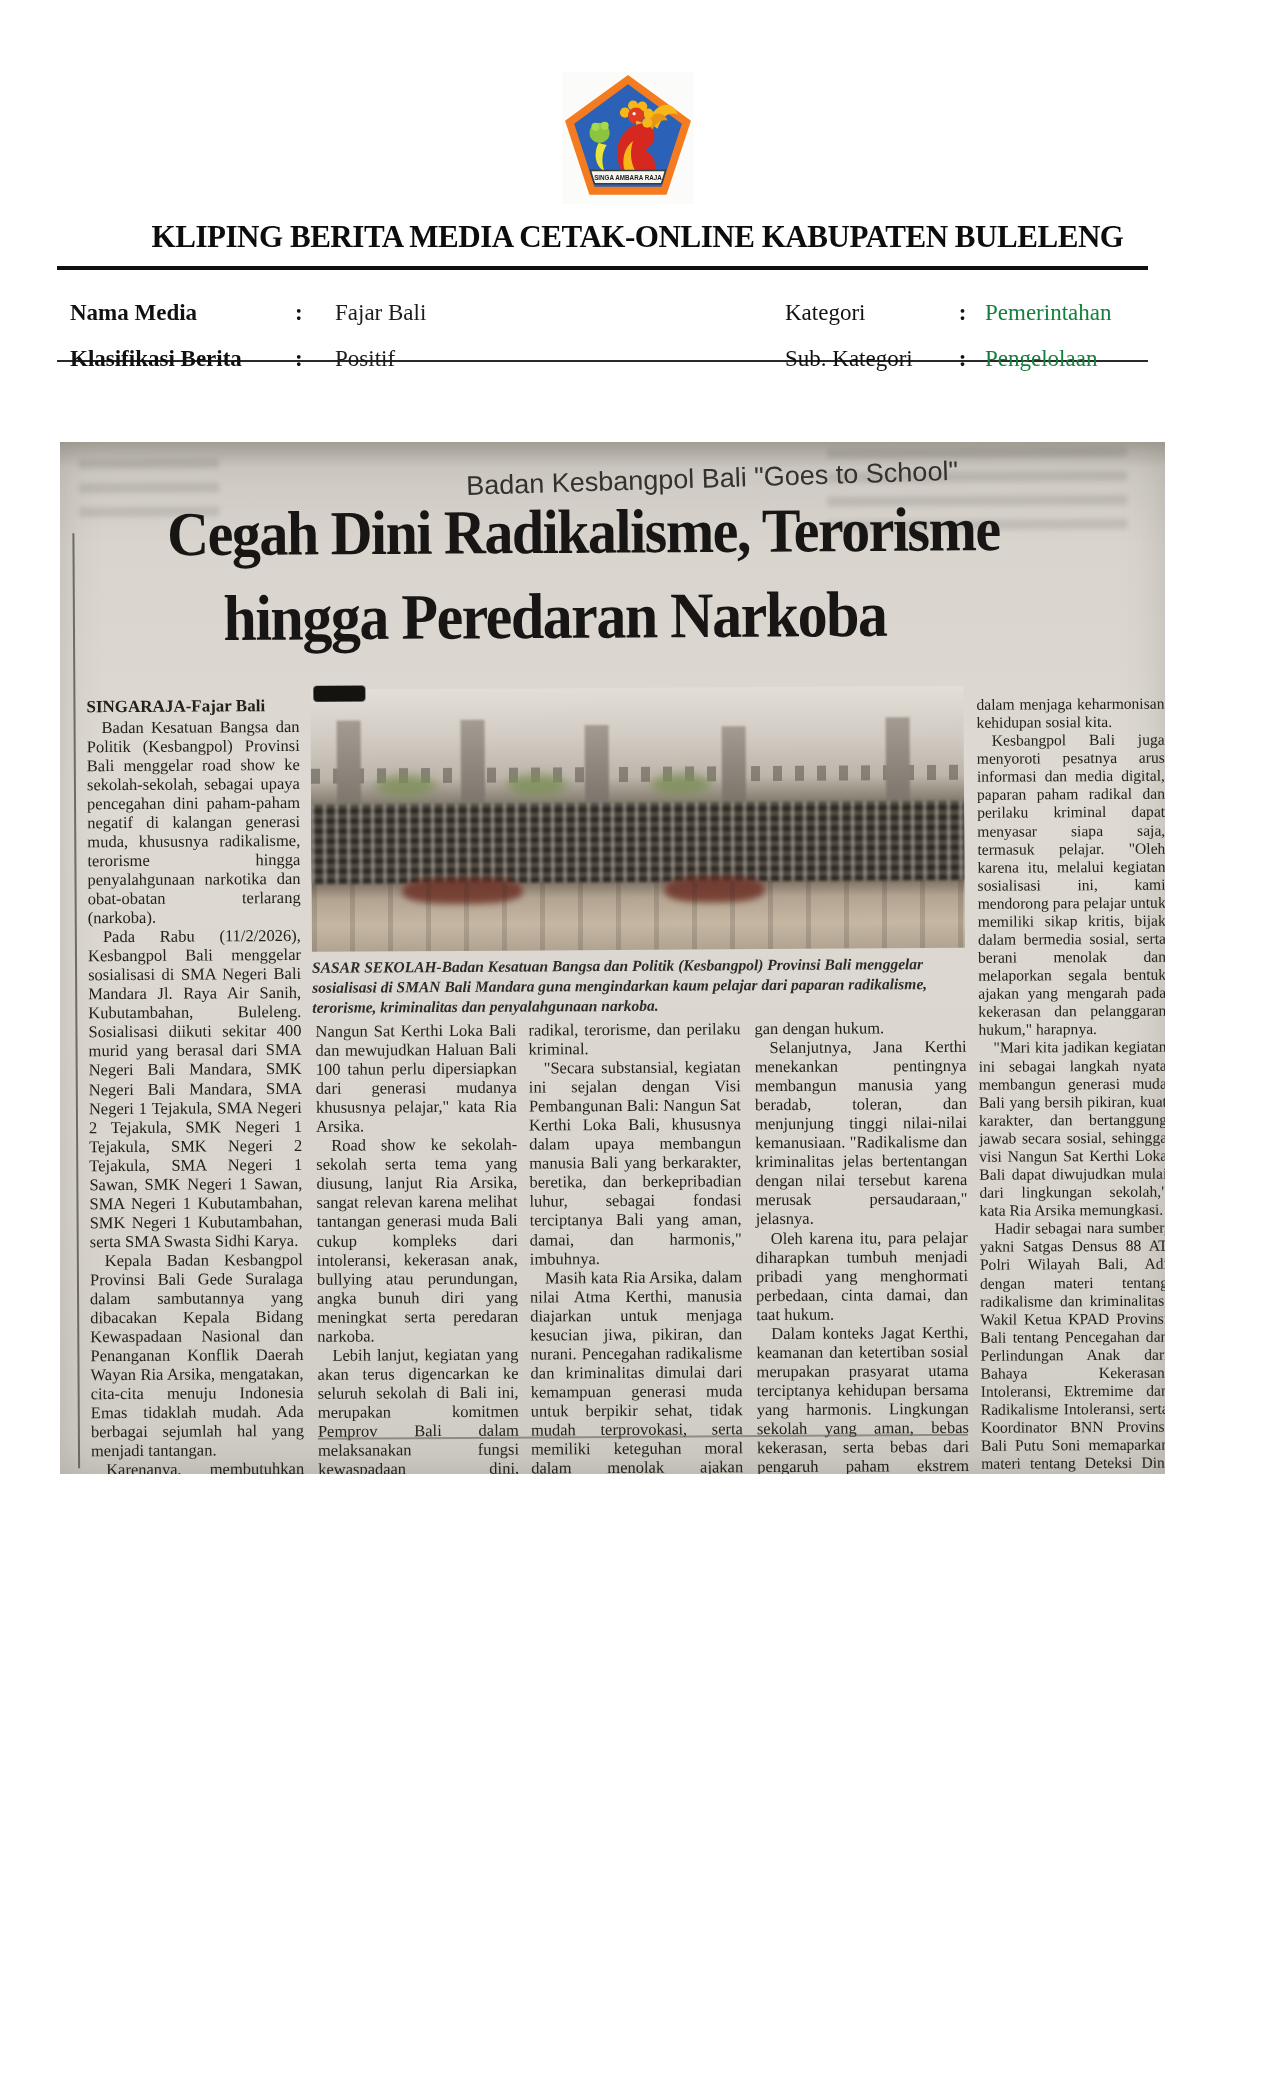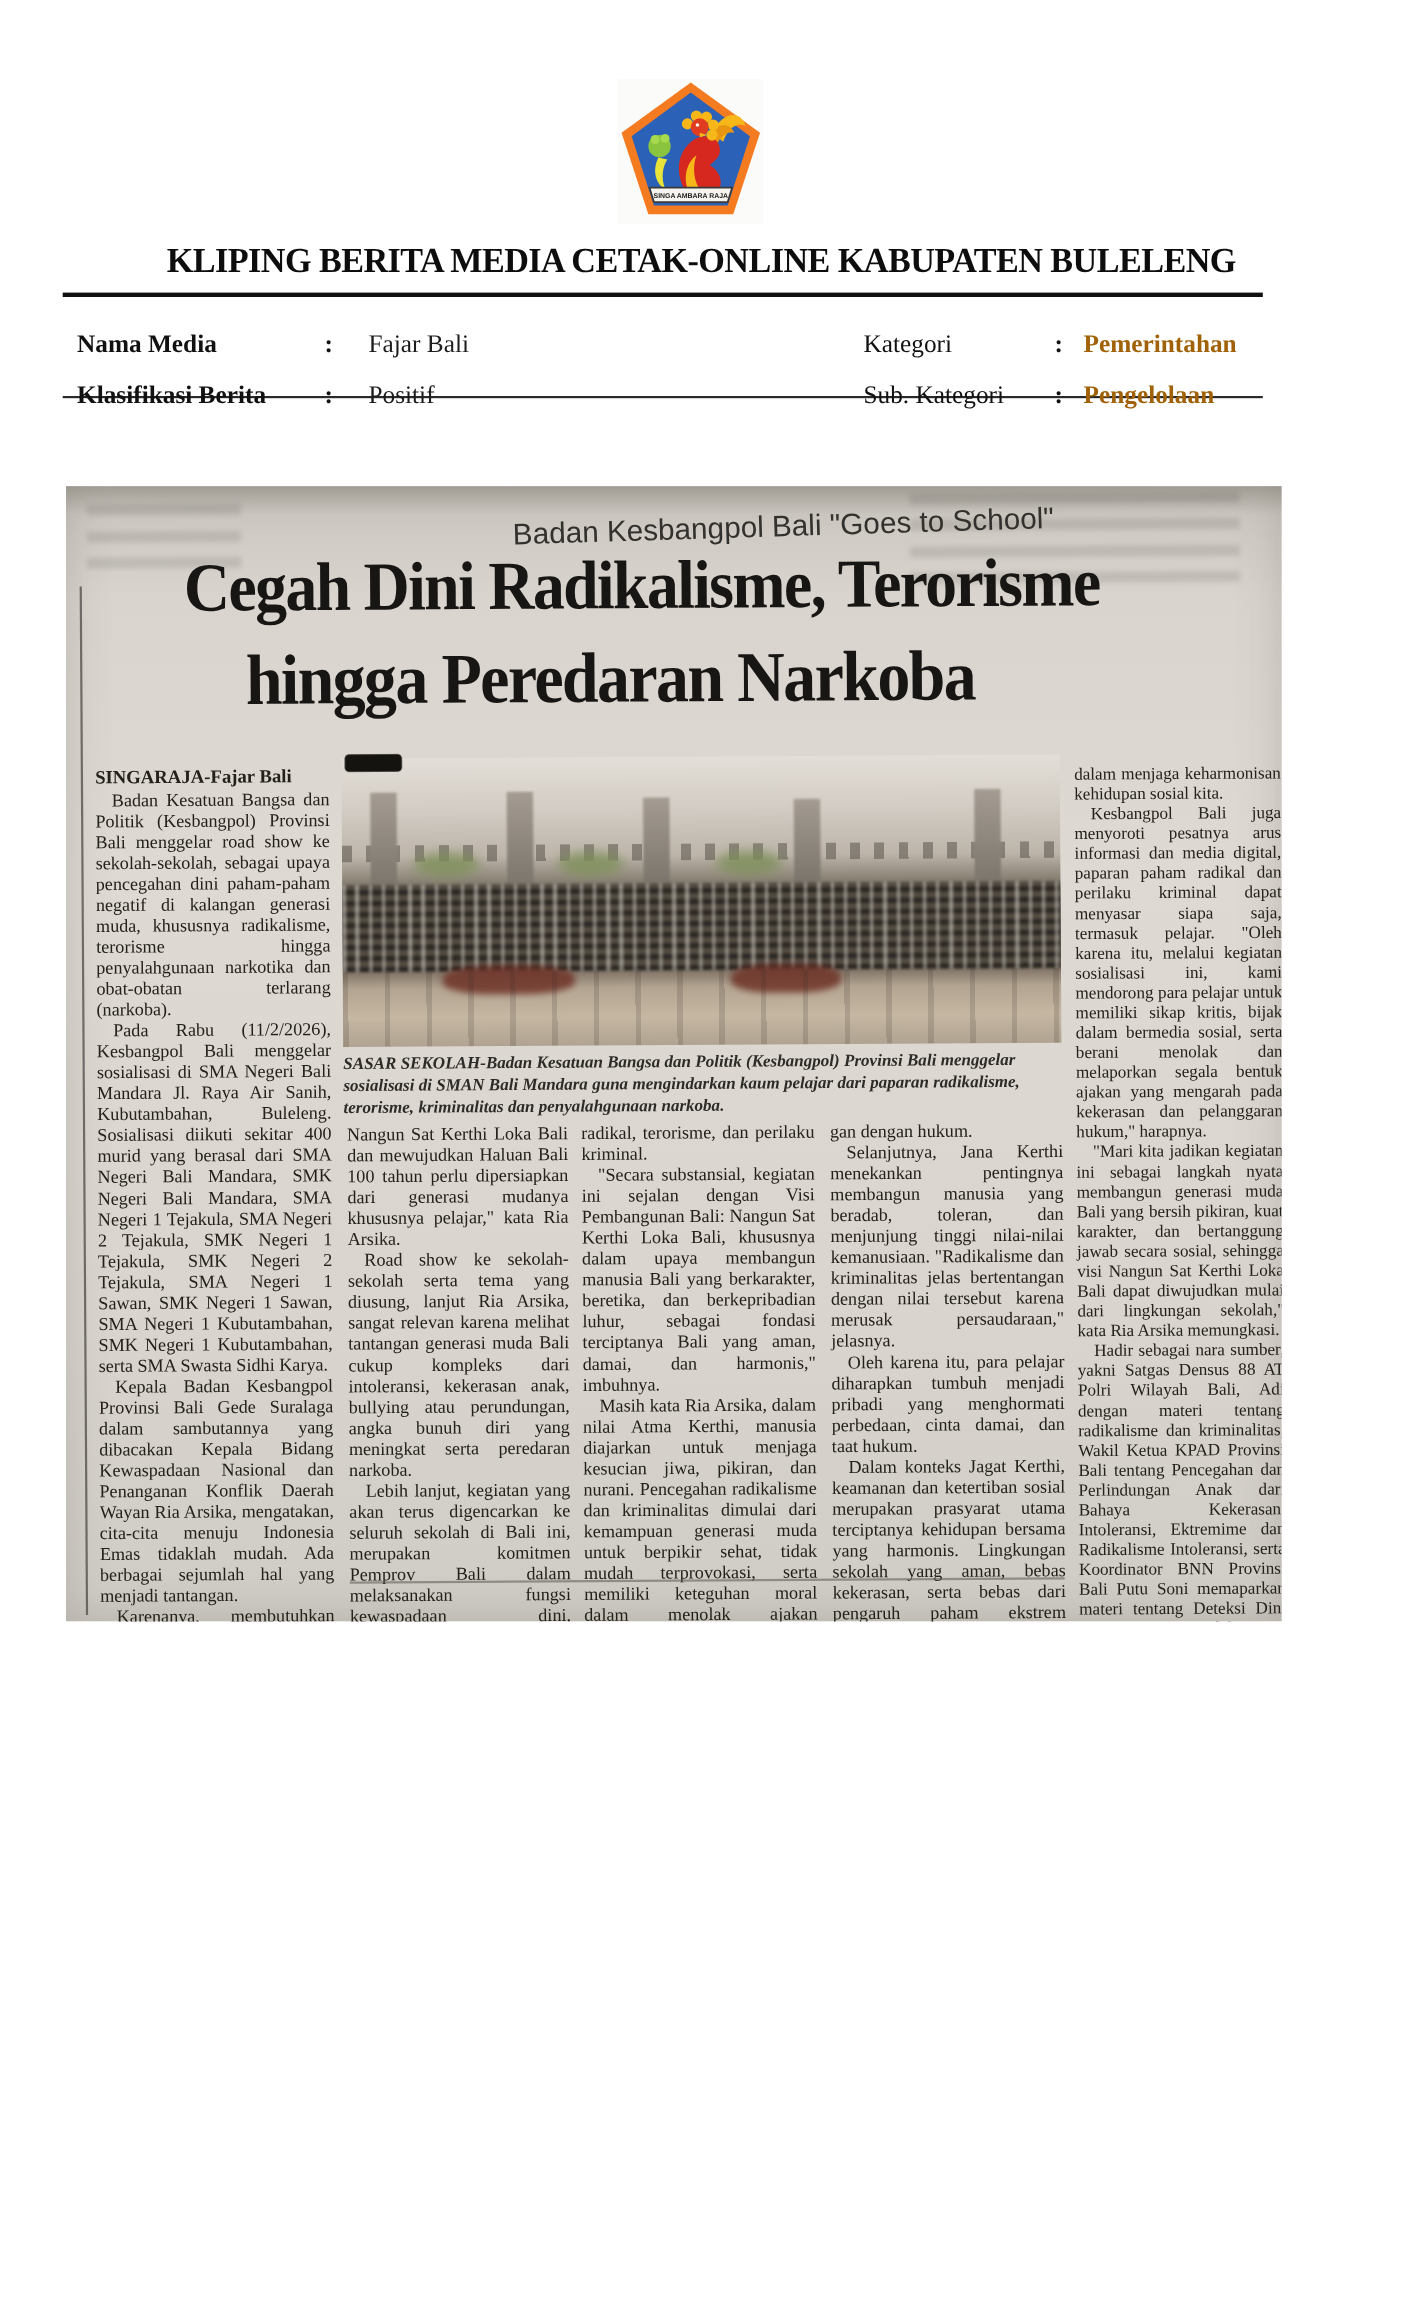--- a/index.html
+++ b/index.html
@@ -14,21 +14,21 @@
   .rule-thick{position:absolute;left:57px;top:266px;width:1091px;height:4px;background:#101010;}
   .rule-thin{position:absolute;left:57px;top:360px;width:1091px;height:2px;background:#2a2a2a;}
 
   .meta{position:absolute;left:70px;top:280px;width:1080px;font-size:23px;}
   .meta-row{display:flex;height:46px;align-items:flex-end;}
   .m-label{font-weight:700;width:225px;}
   .m-colon{width:40px;font-weight:700;}
   .m-value{width:330px;color:#1c1c1c;}
   .m-label2{font-weight:400;width:155px;margin-left:120px;}
   .m-colon2{width:45px;font-weight:700;text-align:center;}
-  .m-value2{color:#a16207;font-weight:bold;}
+  .m-value2{color:#15803d;}
 
   
   .clipping{position:absolute;left:60px;top:442px;width:1105px;height:1032px;
             background:linear-gradient(180deg,#aba79f 0%,#cdc9c2 2.5%,#d9d5ce 10%,#dedad3 35%,#d9d5ce 75%,#cfccc5 100%);
             box-shadow:inset 0 0 40px rgba(90,85,75,.25);overflow:hidden;}
   .clip-inner{position:absolute;left:0;top:0;width:100%;height:100%;transform:rotate(-.35deg);}
   .scan-edge{position:absolute;left:15px;top:88px;width:2px;height:935px;background:#4c4a46;opacity:.75;}
   .ghost{position:absolute;opacity:.16;filter:blur(2.5px);
          background:repeating-linear-gradient(0deg,#55524c 0 10px,transparent 10px 24px);}
   .ghost1{left:22px;top:8px;width:140px;height:64px;}

